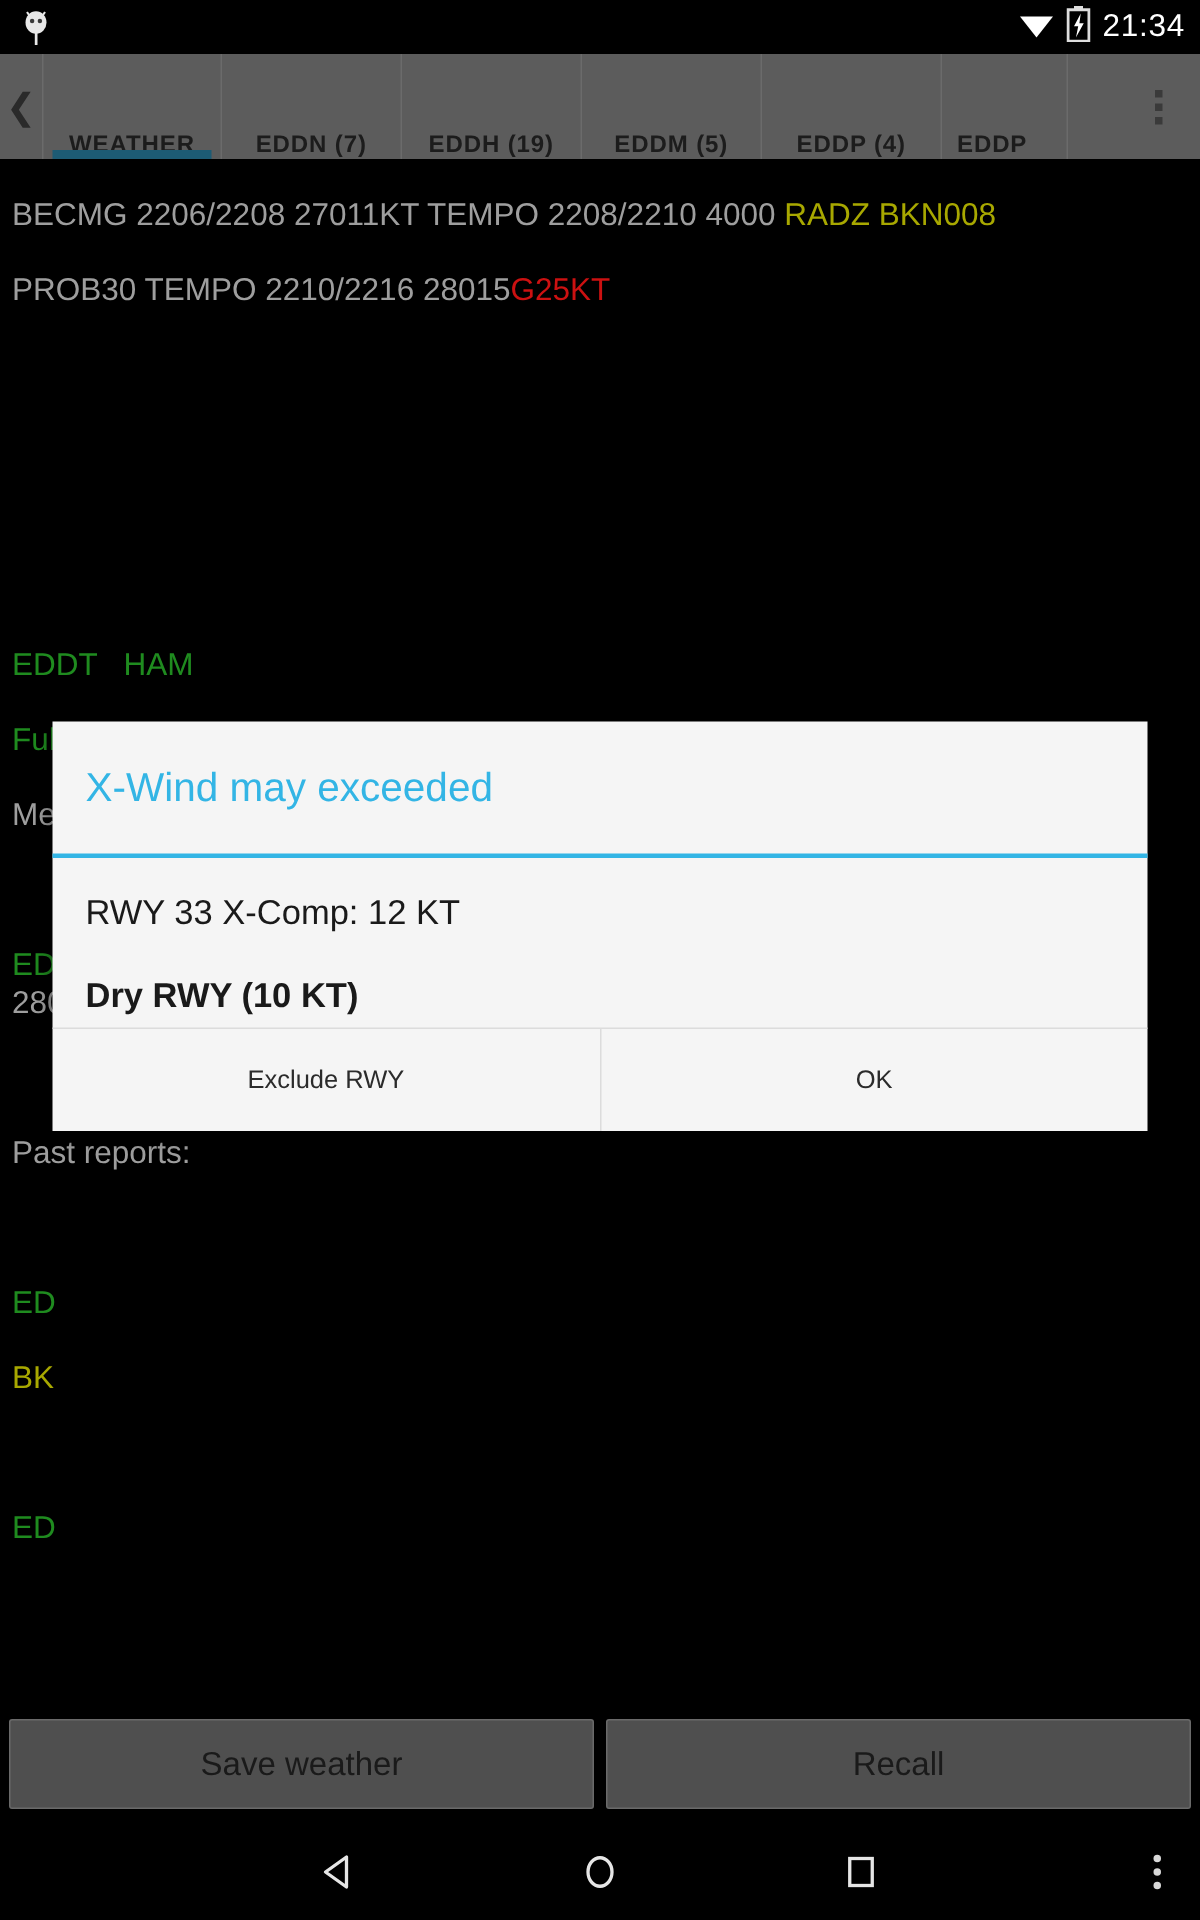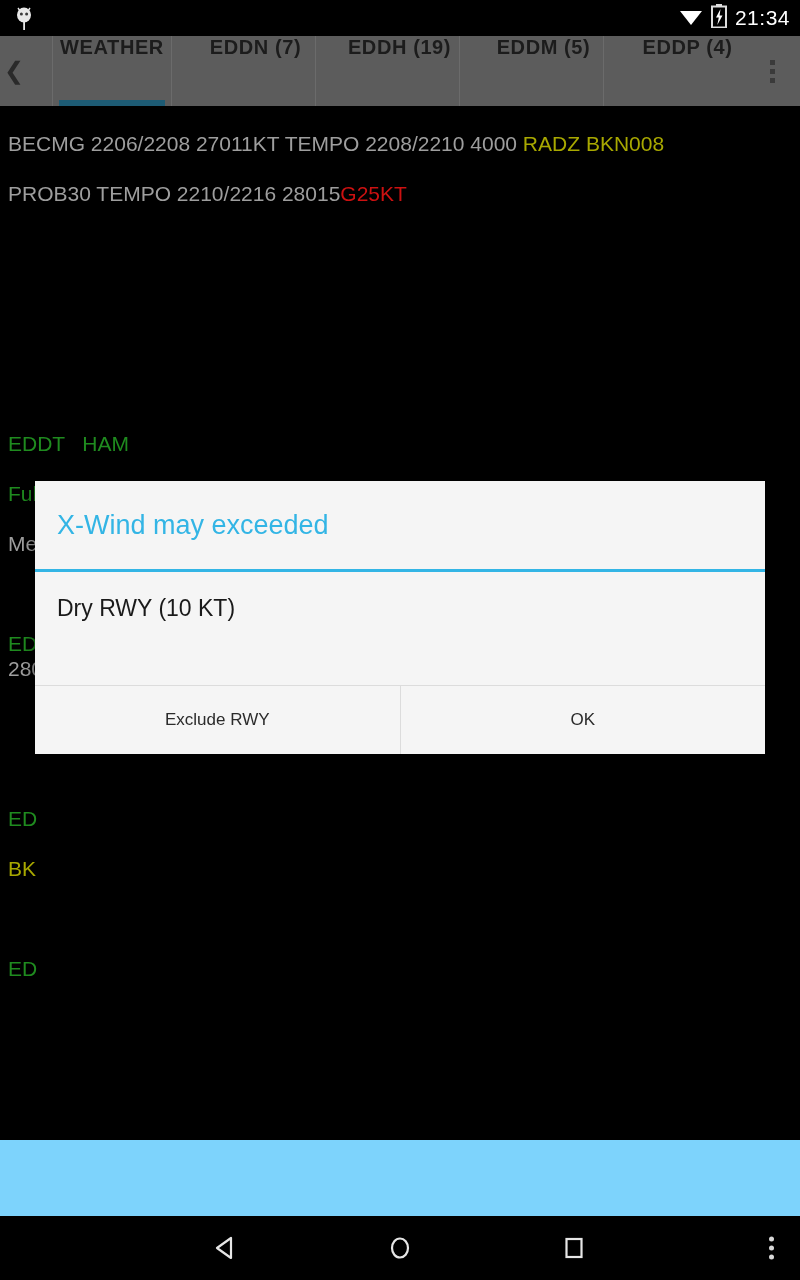--- a/index.html
+++ b/index.html
@@ -2,47 +2,46 @@
 <html><head>
 <meta charset="utf-8">
 <style>
   * { box-sizing: border-box; margin: 0; padding: 0; }
   html, body {
     width: 800px; height: 1280px;
     background: #000;
     font-family: "Liberation Sans", sans-serif;
     overflow: hidden;
   }
-  #screen { position: relative; width: 800px; height: 1280px; background:#7dd3fc; }
+  #screen { position: relative; width: 800px; height: 1280px; background:#fdba74; }
 
   
   .statusbar {
     position:absolute; top:0; left:0; width:800px; height:36px;
     background:#000; color:#fff;
   }
   .sb-left { position:absolute; left:10px; top:4px; width:28px; height:28px; }
   .sb-right { position:absolute; right:10px; top:0; height:36px;
               display:flex; align-items:center; gap:8px; }
   .sb-time { font-size:21px; color:#fff; letter-spacing:0.5px; }
 
   
   .tabbar {
     position:absolute; top:36px; left:0; width:800px; height:70px;
     background:#5c5c5c; display:flex; align-items:stretch;
   }
   .tab-back { width:28px; display:flex; align-items:center; justify-content:center;
               color:#2a2a2a; font-size:24px; }
   .tabs-scroll { flex:1; display:flex; align-items:stretch; overflow:hidden; }
   .tab {
-    position:relative; display:flex; align-items:flex-start; justify-content:center;
+    position:relative; display:flex; align-items:flex-end; justify-content:center;
     padding:0 10px; min-width:120px;
-    font-size:20px; font-weight:bold; color:#1c1c1c; letter-spacing:0.6px;
+    font-size:16px; font-weight:bold; color:#1c1c1c; letter-spacing:0.6px;
     white-space:nowrap;
     border-right:1px solid #6b6b6b;
-    margin-left:24px;
   }
   .tab.first { border-left:1px solid #6b6b6b; }
   .tab .tabind {
     position:absolute; left:6px; right:6px; bottom:0; height:6px;
     background:#1d5b74; display:none;
   }
   .tab.active .tabind { display:block; }
   .tab.clipped { min-width:84px; justify-content:flex-start; overflow:hidden; }
   .overflow {
     width:56px; display:flex; flex-direction:column; align-items:center;
@@ -93,21 +92,21 @@
     position:absolute; left:35px; top:481px; width:730px; height:273px;
     background:#f5f5f5; box-shadow:0 2px 12px rgba(0,0,0,.6);
   }
   .dlg-title {
     height:88px; display:flex; align-items:center; padding:16px 22px;
     color:#33b5e5; font-size:27px;
   }
   .dlg-rule { height:3px; background:#33b5e5; }
   .dlg-body { padding:22px 22px 14px 22px; }
   .dlg-line { color:#1a1a1a; font-size:23px; line-height:29px; margin-bottom:26px; }
-  .dlg-line:last-child { margin-bottom:0; }
+  .dlg-line:last-child { margin-bottom:0;font-weight:bold; }
   .dlg-sep { position:absolute; left:0; right:0; bottom:68px; height:1px; background:#dcdcdc; }
   .dlg-actions {
     position:absolute; left:0; right:0; bottom:0; height:68px; display:flex;
   }
   .dlg-btn {
     flex:1; display:flex; align-items:center; justify-content:center;
     color:#2b2b2b; font-size:17px;
   }
   .dlg-vsep { width:1px; background:#dcdcdc; }
 </style>
@@ -161,21 +160,21 @@
       </div>
       <div class="tab">
         <span>EDDM (5)</span>
 
       </div>
       <div class="tab">
         <span>EDDP (4)</span>
 
       </div>
       <div class="tab clipped">
-        <span>EDDT</span>
+        <span>EDDP</span>
 
       </div>
     </div>
     <div class="overflow">
       <i></i>
       <i></i>
       <i></i>
     </div>
   </div>
 
@@ -185,20 +184,21 @@
 <span class="spacer"></span>
 <span class="spacer"></span>
 <span class="spacer"></span>
 <span class="spacer"></span>
 <div class="blk g">EDDT   HAM</div>
 <div class="blk g">Fuhlsbuttel</div>
 <div class="blk">Metar</div>
 <span class="spacer"></span>
 <div class="blk"><span class="g">EDDH</span><span class="w"> 211920Z 27014KT</span><span class="b">(*1)</span><span class="w"> 6000 -</span><span class="y">RA FEW008</span><span class="w"> BKN010 09/08 Q1019 TEMPO 28020</span><span class="r">G30KT</span><span class="b">(*2)</span><span class="w"> </span><span class="y">RA  BKN008</span></div>
 <span class="spacer"></span>
+<div class="blk">Past reports:</div>
 <span class="spacer"></span>
 <div class="blk"><span class="g">ED</span></div>
 <div class="blk"><span class="y">BK</span></div>
 <span class="spacer"></span>
 <div class="blk"><span class="g">ED</span></div>
 <span class="spacer"></span>
 
 
 
 
@@ -215,30 +215,35 @@
 
 
 
   </div>
 
   <div class="scrim"></div>
   <div class="dialog">
     <div class="dlg-title">X-Wind may exceeded</div>
     <div class="dlg-rule"></div>
     <div class="dlg-body">
+      <div class="dlg-line">RWY 33   X-Comp: 12 KT</div>
       <div class="dlg-line">Dry RWY (10 KT)</div>
     </div>
     <div class="dlg-sep"></div>
     <div class="dlg-actions">
       <div class="dlg-btn">Exclude RWY</div>
       <div class="dlg-vsep"></div>
       <div class="dlg-btn">OK</div>
     </div>
   </div>
 
+  <div class="bottombar">
+    <div class="btn">Save weather</div>
+    <div class="btn">Recall</div>
+  </div>
 
   <div class="navbar">
     <span class="navbtn">
       <svg width="26" height="26" viewBox="0 0 26 26">
         <polygon points="18,3 18,23 4,13" fill="none" stroke="#e6e6e6" stroke-width="2.2" stroke-linejoin="round"></polygon>
       </svg>
     </span>
     <span class="navbtn">
       <svg width="26" height="26" viewBox="0 0 26 26">
         <ellipse cx="13" cy="13" rx="8" ry="9.5" fill="none" stroke="#e6e6e6" stroke-width="2.2"></ellipse>

